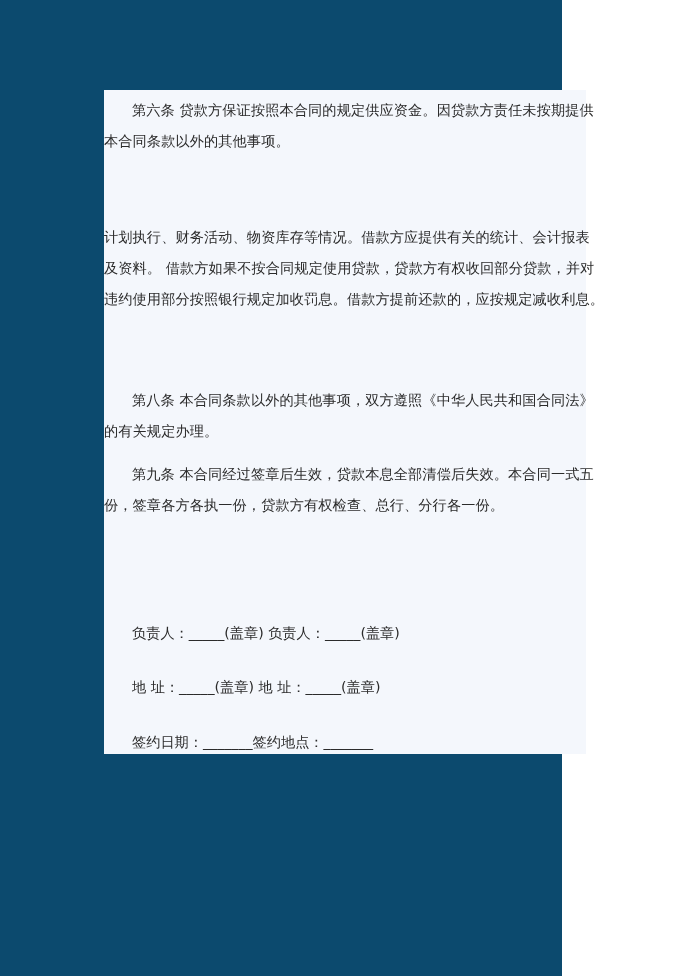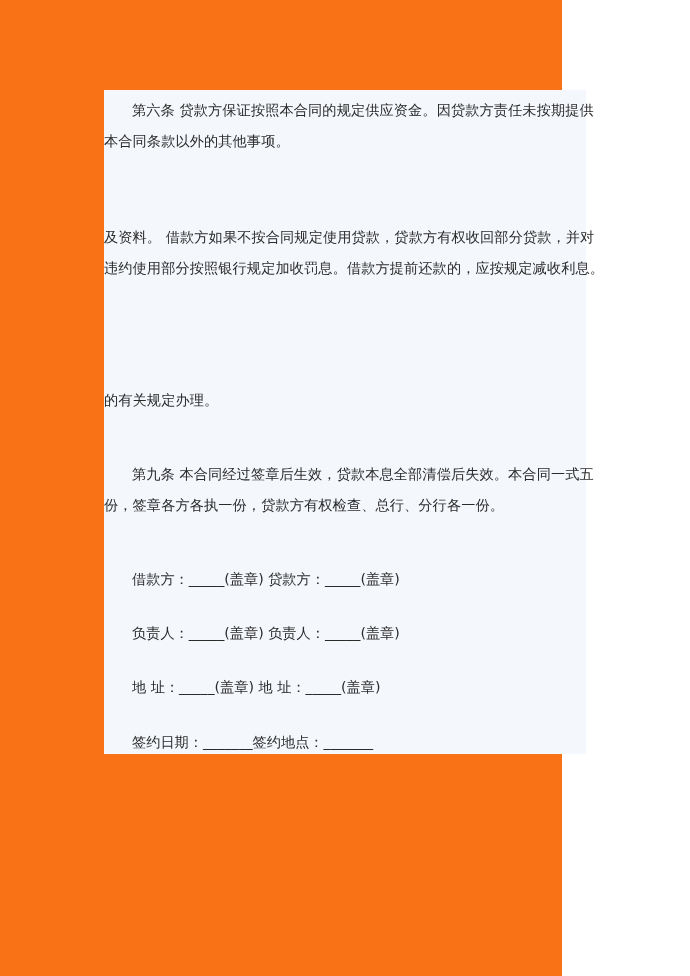--- a/index.html
+++ b/index.html
@@ -12,21 +12,21 @@
     height: 976px;
     position: relative;
     overflow: hidden;
     font-family: "DejaVu Sans", "Liberation Sans", sans-serif;
     color: #2b2b2b;
   }
   .page {
     position: absolute;
     left: 0; top: 0;
     width: 562px; height: 976px;
-    background: #f97316;
+    background: #0c4a6e;
   }
   .content {
     position: absolute;
     left: 104px;
     top: 90px;
     width: 482px;
     height: 664px;
     background: #f4f7fc;
   }
   .para {
@@ -53,32 +53,33 @@
 
 <div class="page">
   <div class="content">
 
     <div class="para" style="top:5px;">
       <span class="line indent">第六条 贷款方保证按照本合同的规定供应资金。因贷款方责任未按期提供</span>
       <span class="line">本合同条款以外的其他事项。</span>
     </div>
 
     <div class="para" style="top:132px;">
+      <span class="line">计划执行、财务活动、物资库存等情况。借款方应提供有关的统计、会计报表</span>
       <span class="line">及资料。 借款方如果不按合同规定使用贷款，贷款方有权收回部分贷款，并对</span>
       <span class="line">违约使用部分按照银行规定加收罚息。借款方提前还款的，应按规定减收利息。</span>
     </div>
 
     <div class="para" style="top:295px;">
+      <span class="line indent">第八条 本合同条款以外的其他事项，双方遵照《中华人民共和国合同法》</span>
       <span class="line">的有关规定办理。</span>
     </div>
 
     <div class="para" style="top:369px;">
       <span class="line indent">第九条 本合同经过签章后生效，贷款本息全部清偿后失效。本合同一式五</span>
       <span class="line">份，签章各方各执一份，贷款方有权检查、总行、分行各一份。</span>
     </div>
 
-    <div class="sig" style="top:479px;">借款方：_____(盖章) 贷款方：_____(盖章)</div>
     <div class="sig" style="top:533px;">负责人：_____(盖章) 负责人：_____(盖章)</div>
     <div class="sig" style="top:587px;">地 址：_____(盖章) 地 址：_____(盖章)</div>
     <div class="sig" style="top:642px;">签约日期：_______签约地点：_______</div>
 
   </div>
 </div>
 
 </body></html>

